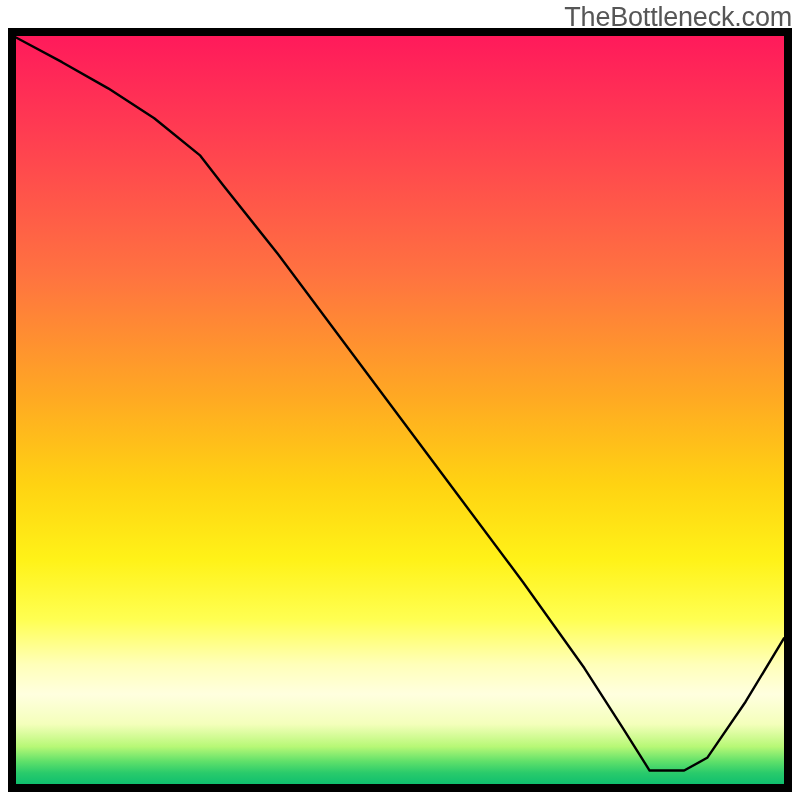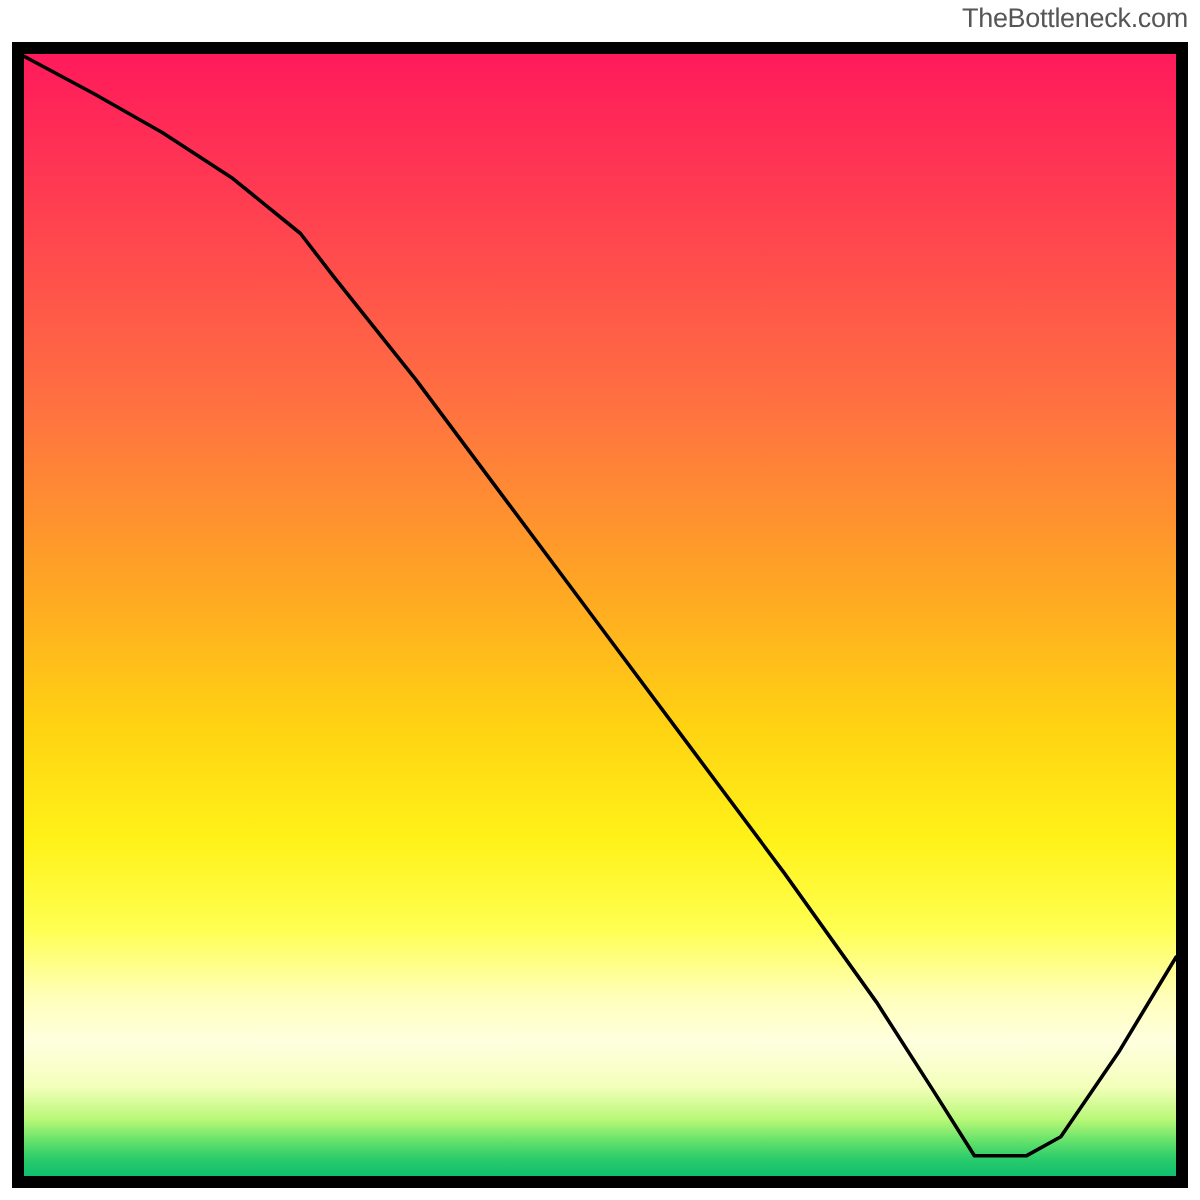--- a/index.html
+++ b/index.html
@@ -13,21 +13,21 @@
   .container {
     position: relative;
     width: 800px;
     height: 800px;
   }
   .watermark {
     position: absolute;
     top: 2px;
     right: 8px;
     font-family: Arial, Helvetica, sans-serif;
-    font-size: 18px;
+    font-size: 27px;
     font-weight: 500;
     color: #565656;
     letter-spacing: -0.2px;
   }
   .chart-frame {
     position: absolute;
     left: 8px;
     top: 28px;
     width: 784px;
     height: 764px;

